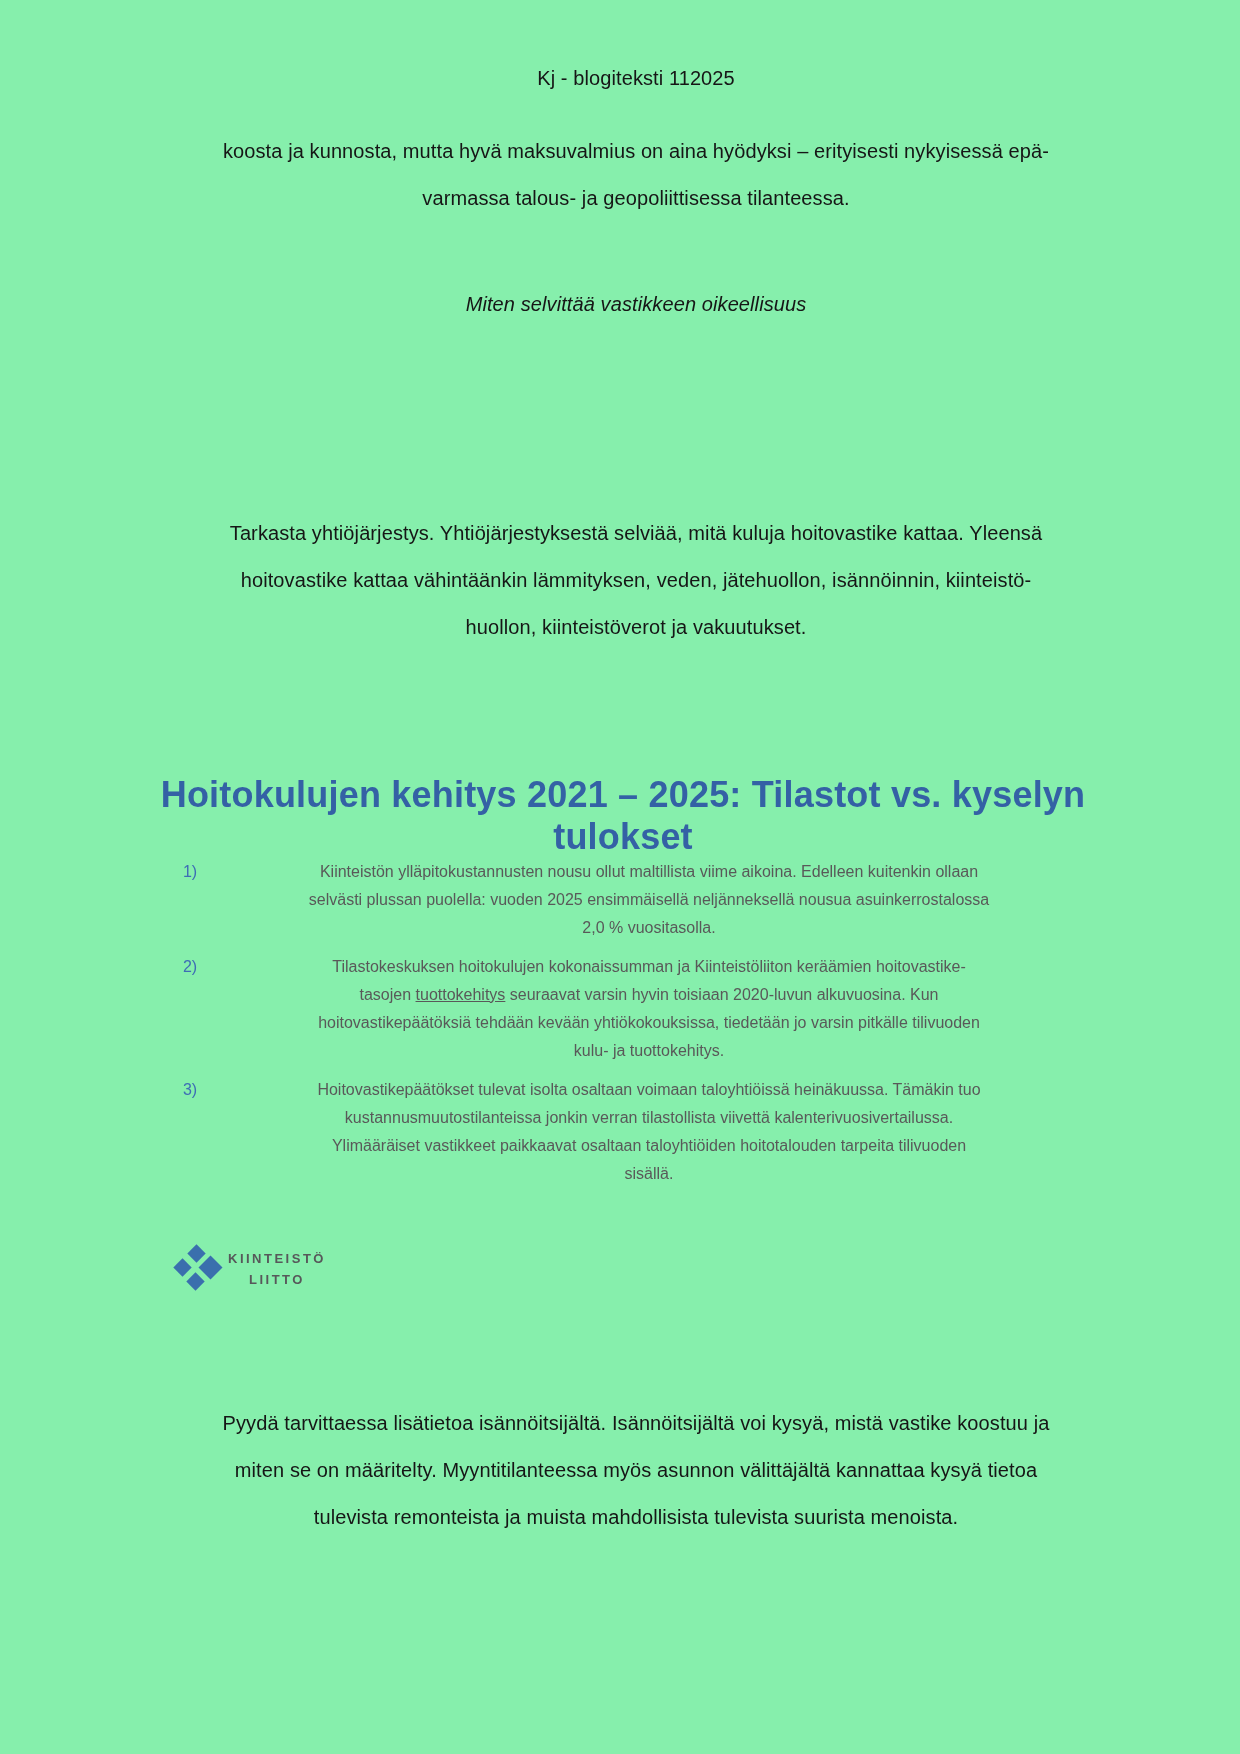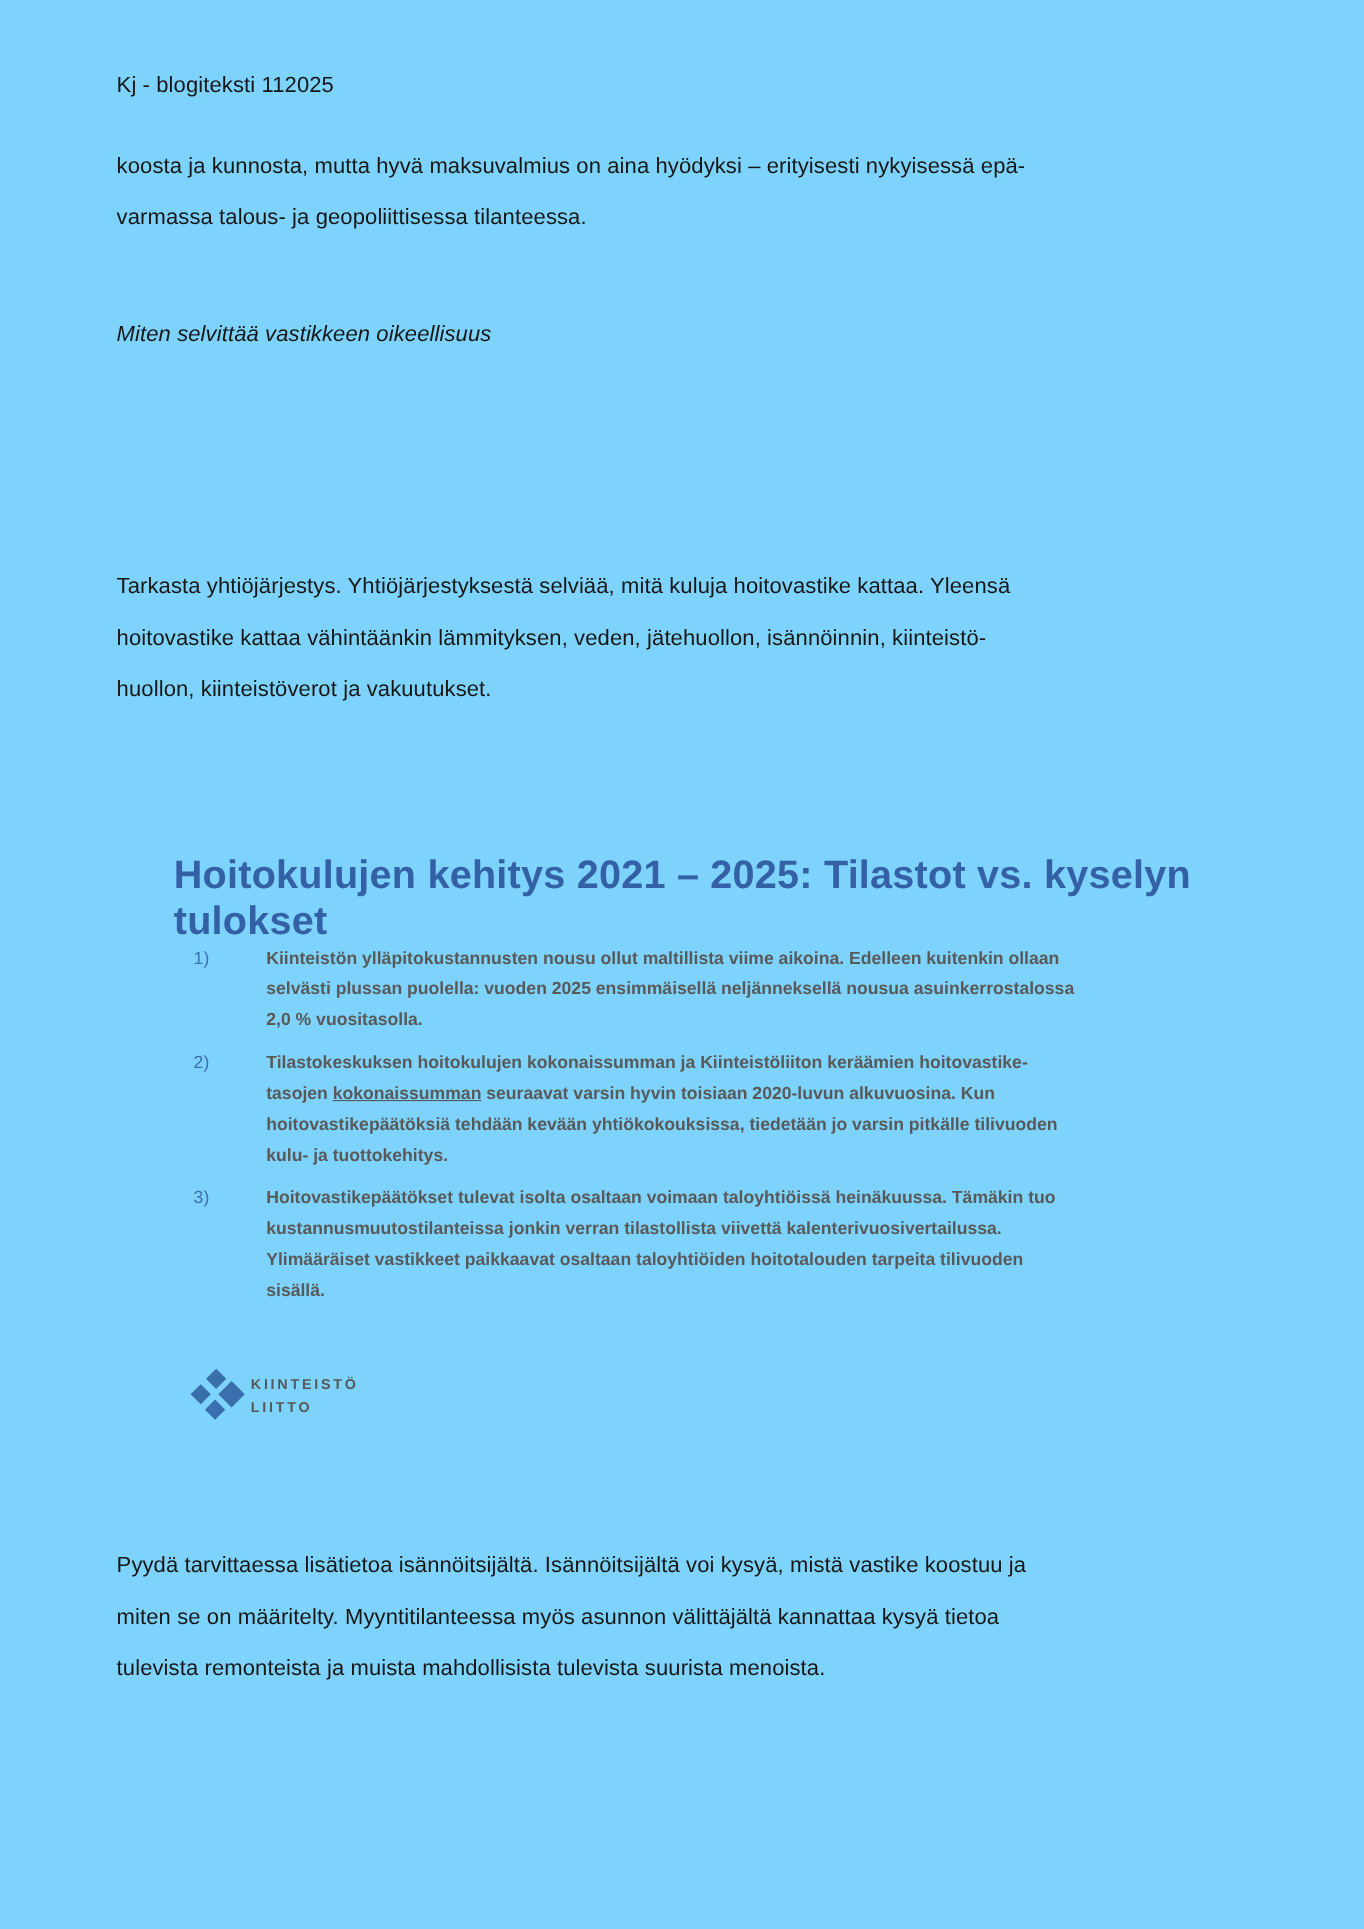--- a/index.html
+++ b/index.html
@@ -8,21 +8,22 @@
     width: 1240px;
     height: 1754px;
     font-family: "Liberation Sans", sans-serif;
     color: #111111;
     position: relative;
     overflow: hidden;
   }
   .page {
     position: absolute;
     inset: 0;
-    background: #7dd3fc;
+    background: #86efac;
+    text-align: center;
   }
   .abs { position: absolute; }
   .doc-text {
     left: 106px;
     width: 1060px;
     font-size: 20px;
     line-height: 47px;
     white-space: pre-line;
     color: #161616;
     letter-spacing: 0.1px;
@@ -72,21 +73,20 @@
   .slide-item .num {
     position: absolute;
     left: 0;
     top: 0;
     width: 28px;
   }
   .slide-item .itext {
     display: block;
     margin-left: 66px;
     white-space: pre-line;
-    font-weight: bold;
   }
   .uline { text-decoration: underline; }
 
   
   .logo {
     position: absolute;
     left: 30px;
     top: 488px;
     height: 52px;
   }
@@ -142,21 +142,21 @@
       <div class="slide-item">
         <span class="num" style="color: rgb(62, 109, 181);">1)</span>
         <span class="itext" style="color: rgb(89, 89, 89);">Kiinteistön ylläpitokustannusten nousu ollut maltillista viime aikoina. Edelleen kuitenkin ollaan
 selvästi plussan puolella: vuoden 2025 ensimmäisellä neljänneksellä nousua asuinkerrostalossa
 2,0 % vuositasolla.</span>
       </div>
 
       <div class="slide-item">
         <span class="num" style="color: rgb(62, 109, 181);">2)</span>
         <span class="itext" style="color: rgb(89, 89, 89);"><span>Tilastokeskuksen hoitokulujen kokonaissumman ja Kiinteistöliiton keräämien hoitovastike-
-tasojen </span><span class="uline">kokonaissumman</span><span> seuraavat varsin hyvin toisiaan 2020-luvun alkuvuosina. Kun
+tasojen </span><span class="uline">tuottokehitys</span><span> seuraavat varsin hyvin toisiaan 2020-luvun alkuvuosina. Kun
 hoitovastikepäätöksiä tehdään kevään yhtiökokouksissa, tiedetään jo varsin pitkälle tilivuoden
 kulu- ja tuottokehitys.</span></span>
       </div>
 
       <div class="slide-item">
         <span class="num" style="color: rgb(62, 109, 181);">3)</span>
         <span class="itext" style="color: rgb(89, 89, 89);">Hoitovastikepäätökset tulevat isolta osaltaan voimaan taloyhtiöissä heinäkuussa. Tämäkin tuo
 kustannusmuutostilanteissa jonkin verran tilastollista viivettä kalenterivuosivertailussa.
 Ylimääräiset vastikkeet paikkaavat osaltaan taloyhtiöiden hoitotalouden tarpeita tilivuoden
 sisällä.</span>

